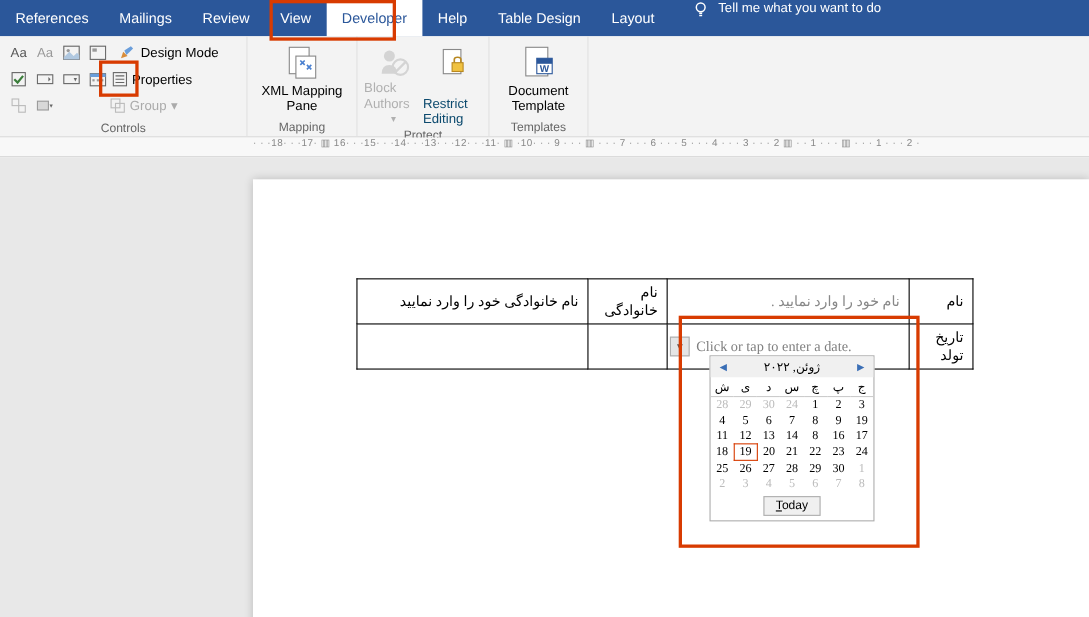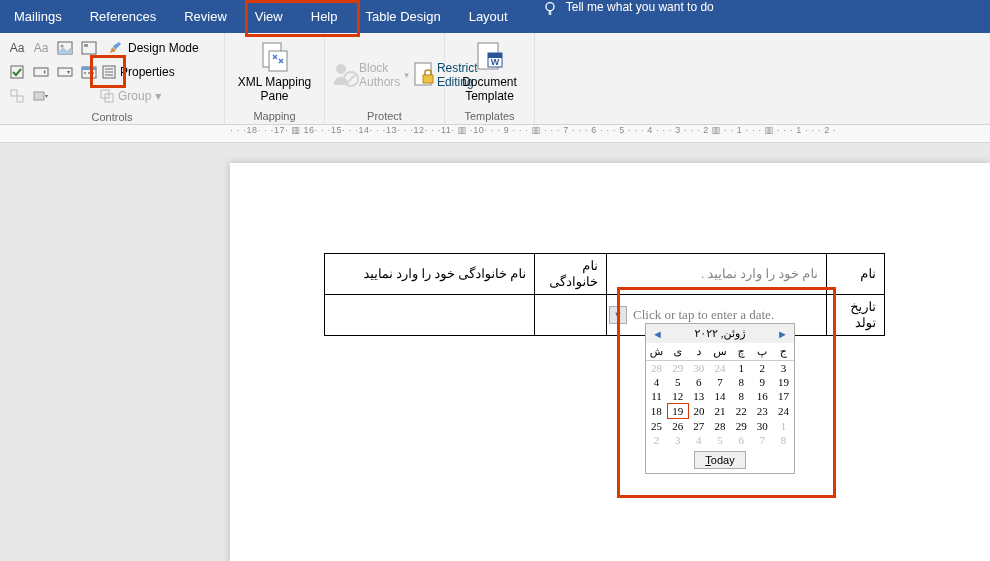--- a/index.html
+++ b/index.html
@@ -24,21 +24,21 @@
     .small-btn { width: 22px; height: 22px; display: flex; align-items: center; justify-content: center; color: #555; }
     .design-mode { display: flex; align-items: center; gap: 4px; padding: 0 6px; font-size: 12px; }
     .props-btn { display: flex; align-items: center; gap: 4px; font-size: 12px; padding: 1px 0; }
     
     .mapping-group { width: 100px; }
     .big-btn { display: flex; flex-direction: column; align-items: center; padding-top: 4px; gap: 2px; text-align: center; font-size: 12px; line-height: 14px; }
     .big-icon { width: 32px; height: 32px; display: flex; align-items: center; justify-content: center; }
     
     .protect-group { width: 120px; display: flex; flex-direction: column; }
     .protect-inner { display: flex; flex: 1; }
-    .protect-item { flex: 1; display: flex; flex-direction: row; align-items: center; padding-top: 4px; color: #b0b0b0; font-size: 12px; line-height: 14px; justify-content: space-between; }
+    .protect-item { flex: 1; display: flex; flex-direction: column; align-items: center; padding-top: 4px; color: #b0b0b0; font-size: 12px; line-height: 14px; justify-content: space-between; }
     
     .templates-group { width: 90px; }
     
     
     .ruler { height: 18px; background: #f8f8f8; border-bottom: 1px solid #d4d4d4; position: relative; font-size: 9px; color: #888; padding-left: 230px; white-space: nowrap; overflow: hidden; letter-spacing: 0.5px; }
     
     
     .doc-area { position: absolute; left: 0; right: 0; top: 143px; bottom: 0; background: #e8e8e8; }
     .page { position: absolute; left: 230px; top: 20px; width: 760px; height: 420px; background: #fff; box-shadow: 0 0 8px rgba(0,0,0,0.2); }
     
@@ -65,24 +65,25 @@
     .cal-grid td.other { color: #bbb; }
     .cal-grid td.today { border: 1px solid #d83b01; }
     .cal-footer { text-align: center; padding: 4px; }
     .today-btn { padding: 2px 10px; border: 1px solid #adadad; background: #f0f0f0; font-size: 11px; }
     .today-btn u { text-decoration: underline; }
   </style>
 </head>
 <body>
 
 <div class="ribbon-tabs">
+  <div class="tab">References</div>
   <div class="tab">Mailings</div>
-  <div class="tab">References</div>
   <div class="tab">Review</div>
   <div class="tab">View</div>
+  <div class="tab developer">Developer</div>
   <div class="tab">Help</div>
   <div class="tab">Table Design</div>
   <div class="tab">Layout</div>
   <div class="tell-me">
     <span class="bulb-icon">
       <svg viewBox="0 0 24 24" fill="none" stroke="#fff" stroke-width="2">
           <circle cx="12" cy="10" r="6"></circle>
           <path d="M10 18h4M10 21h4"></path>
         </svg>
     </span>

